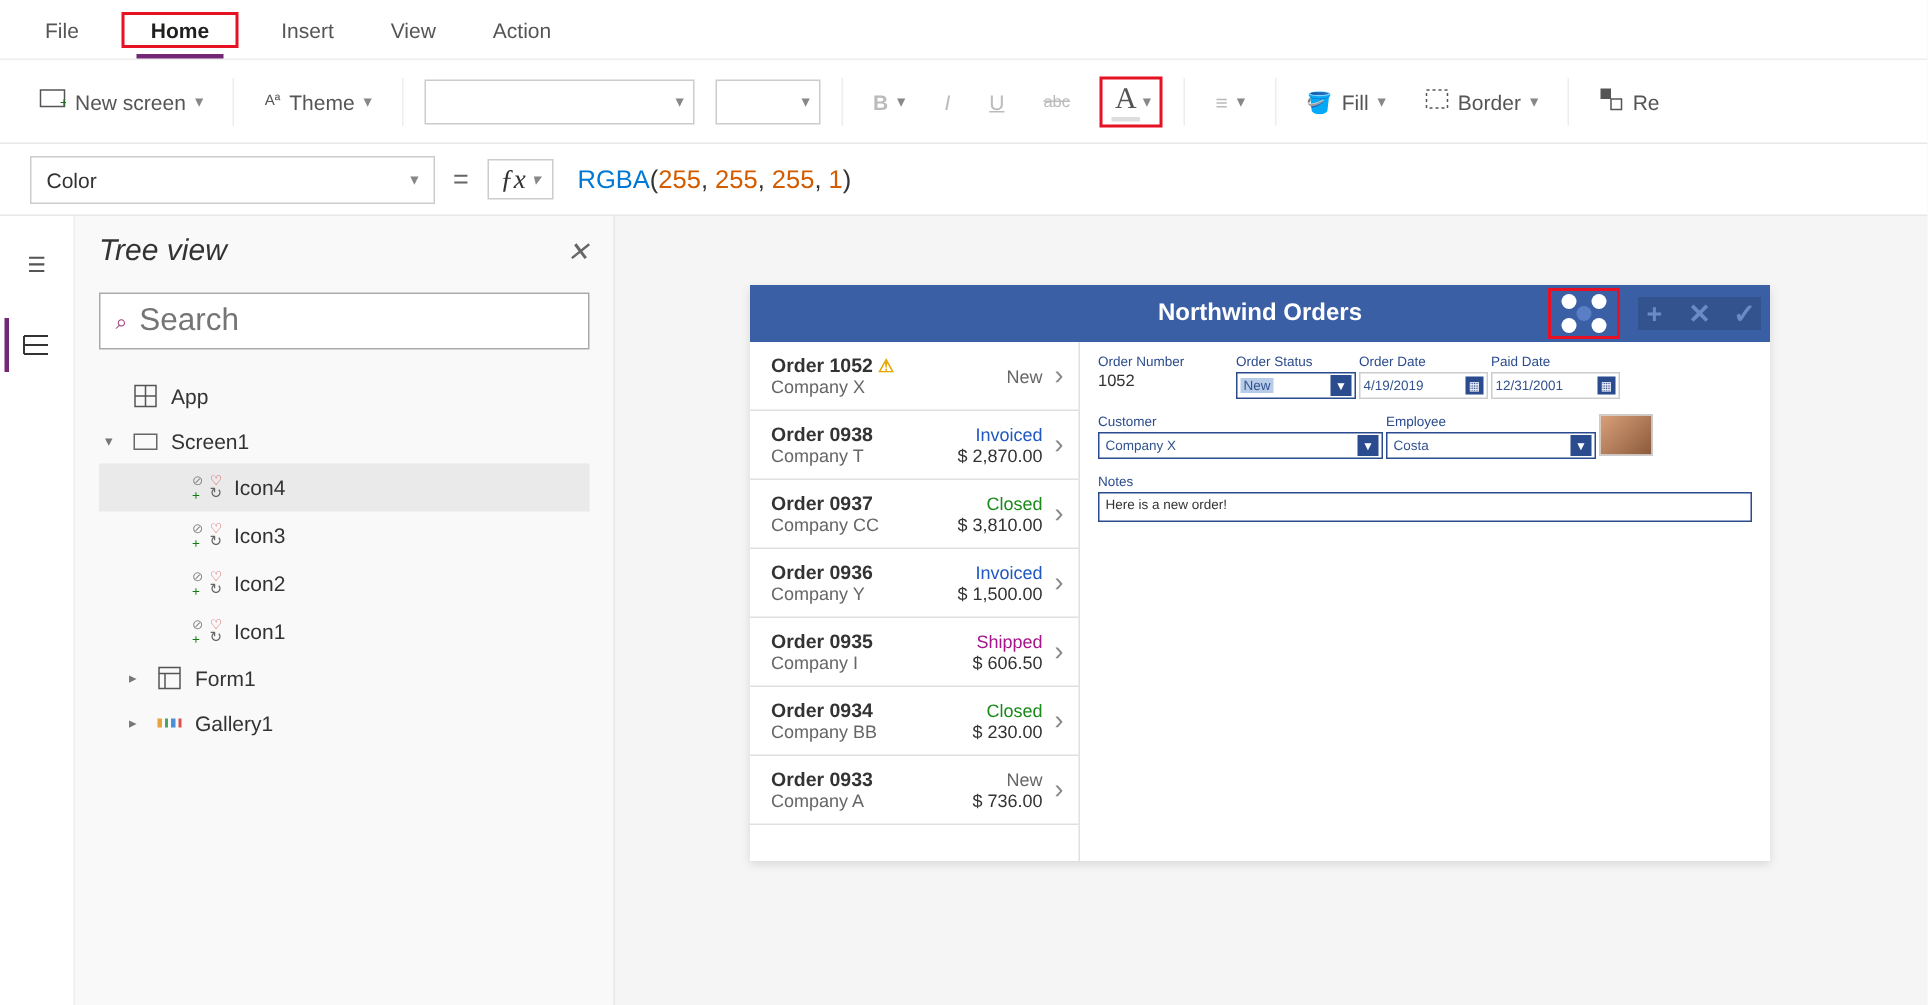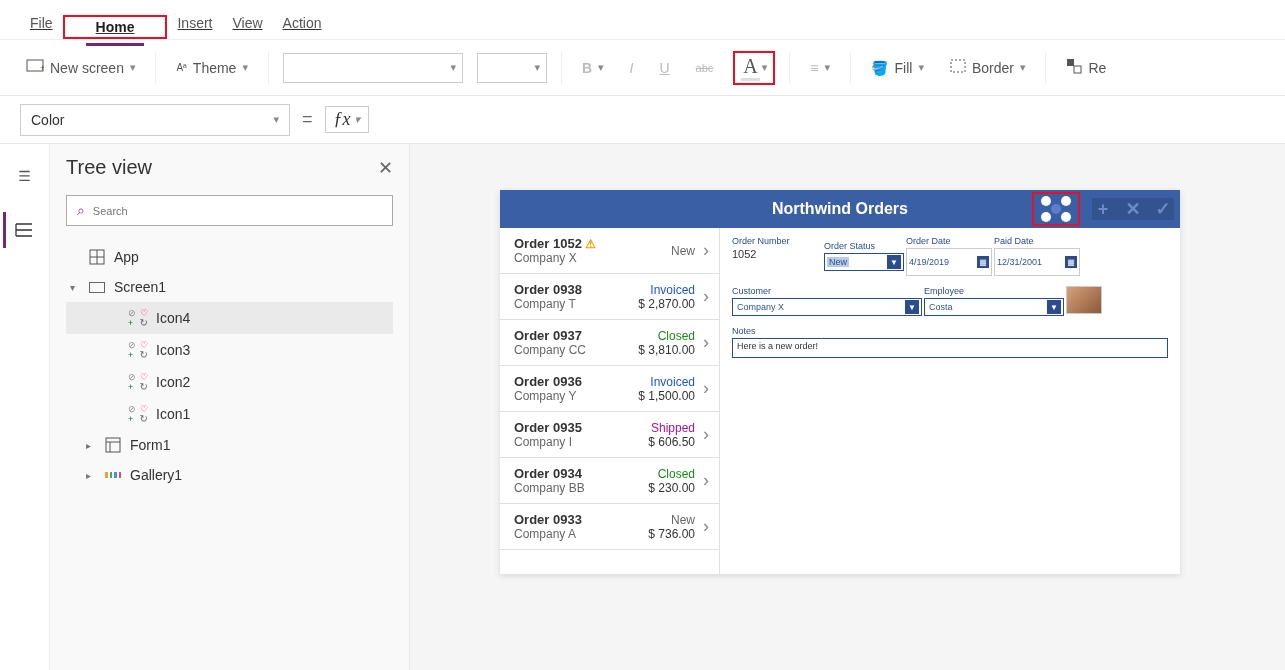--- a/index.html
+++ b/index.html
@@ -1,22 +1,22 @@
 <!DOCTYPE html>
 <html><head>
 <meta charset="utf-8">
 <style>
 * { box-sizing: border-box; margin: 0; padding: 0; font-family: "Segoe UI", Arial, sans-serif; }
 body { width: 1285px; height: 670px; background: #fff; overflow: hidden; font-size: 14px; color: #333; }
 
 
-.menubar { height: 40px; display: flex; align-items: flex-end; padding: 0 20px; border-bottom: 1px solid #eee; text-decoration: underline; }
+.menubar { height: 40px; display: flex; align-items: center; padding: 0 20px; gap: 18px; border-bottom: 1px solid #eee; }
 .menu-item { padding: 8px 10px; color: #555; cursor: pointer; }
 .menu-item.active { color: #201f1e; font-weight: 600; border-bottom: 3px solid #742774; }
-.highlight-box { border: 2px solid #e81123; padding: 2px 21px; }
+.highlight-box { border: 2px solid #e81123; padding: 2px 8px; }
 
 
 .toolbar { height: 56px; display: flex; align-items: center; padding: 0 20px; gap: 14px; border-bottom: 1px solid #e8e8e8; }
 .tool-btn { display: inline-flex; align-items: center; gap: 6px; color: #555; padding: 4px 6px; cursor: pointer; }
 .tool-btn.disabled { color: #bbb; }
 .vsep { width: 1px; height: 32px; background: #eee; }
 .empty-drop { width: 180px; height: 30px; border: 1px solid #ccc; display: inline-flex; align-items: center; justify-content: flex-end; padding-right: 6px; color: #bbb; }
 .small-drop { width: 70px; height: 30px; border: 1px solid #ccc; display: inline-flex; align-items: center; justify-content: flex-end; padding-right: 6px; color: #bbb; }
 .chev { font-size: 11px; color: #888; }
 .font-color-btn { display: inline-flex; align-items: center; padding: 2px 6px; border: 2px solid #e81123; }
@@ -33,23 +33,23 @@
 .fn-num { color: #d35c00; }
 
 
 .main { display: flex; height: calc(670px - 40px - 56px - 48px); }
 .left-rail { width: 50px; background: #fff; border-right: 1px solid #eee; display: flex; flex-direction: column; align-items: center; padding-top: 14px; gap: 18px; }
 .left-rail .rail-btn { width: 36px; height: 36px; display: flex; align-items: center; justify-content: center; color: #555; }
 .rail-active { border-left: 3px solid #742774; padding-left: 4px; margin-left: -8px; }
 
 
 .tree-panel { width: 360px; background: #f9f9f9; border-right: 1px solid #e8e8e8; padding: 12px 16px; }
-.tree-header { display: flex; align-items: center; justify-content: space-between; font-size: 20px; font-weight: 400; color: #333; margin-bottom: 16px; }
+.tree-header { display: flex; align-items: center; justify-content: space-between; font-size: 20px; font-weight: 400; color: #333; margin-bottom: 16px; font-style: italic; }
 .search-box { display: flex; align-items: center; border: 1px solid #aaa; background: #fff; padding: 6px 10px; gap: 8px; margin-bottom: 16px; }
-.search-box input { border: none; outline: none; flex: 1; font-size: 11px; color: #1d4ed8; }
+.search-box input { border: none; outline: none; flex: 1; font-size: 21px; color: #1d4ed8; }
 .tree-list { font-size: 14px; color: #333; }
 .tree-row { display: flex; align-items: center; padding: 6px 4px; gap: 8px; cursor: pointer; }
 .tree-row.selected { background: #eaeaea; }
 .tree-indent-1 { padding-left: 20px; }
 .tree-indent-2 { padding-left: 44px; }
 .tree-toggle { width: 10px; color: #777; font-size: 10px; }
 .tree-icon { width: 18px; height: 18px; display: inline-flex; align-items: center; justify-content: center; }
 .multi-icon { position: relative; width: 20px; height: 20px; }
 .mi-a { position: absolute; font-size: 9px; color: #888; left: 0; top: 0; }
 .mi-b { position: absolute; font-size: 9px; color: #d13438; right: 0; top: 0; }
@@ -84,21 +84,21 @@
 
 .detail-form { flex: 1; padding: 8px 12px; font-size: 10px; color: #33538f; }
 .form-row { display: flex; gap: 2px; margin-bottom: 10px; }
 .form-col { display: flex; flex-direction: column; gap: 2px; }
 .form-label { font-size: 9px; color: #2a4b8d; }
 .form-val { font-size: 11px; color: #333; }
 .combo { border: 1px solid #2a4b8d; height: 18px; display: flex; align-items: center; justify-content: space-between; padding: 0 2px; font-size: 9px; background: #fff; }
 .combo .cv { padding: 0 2px; }
 .combo .cd { width: 14px; height: 14px; background: #2a4b8d; color: #fff; display: flex; align-items: center; justify-content: center; font-size: 8px; }
 .combo.sel .cv { background: #b8cbe8; }
-.date-box { border: 1px solid #ccc; height: 28px; width: 86px; display: flex; align-items: center; justify-content: space-between; padding: 0 2px; font-size: 9px; }
+.date-box { border: 1px solid #ccc; height: 18px; width: 86px; display: flex; align-items: center; justify-content: space-between; padding: 0 2px; font-size: 9px; }
 .date-box .dicon { width: 12px; height: 12px; background: #2a4b8d; color: #fff; font-size: 8px; display: flex; align-items: center; justify-content: center; }
 .notes-box { border: 1px solid #2a4b8d; width: 100%; height: 20px; padding: 2px 4px; font-size: 9px; color: #333; }
 .emp-photo { width: 36px; height: 28px; background: linear-gradient(135deg,#d9a07a,#8b5a3a); border: 1px solid #ccc; }
 </style>
 </head>
 <body>
 
 <div class="menubar">
   <span class="menu-item">File</span>
   <span class="highlight-box">
@@ -177,20 +177,23 @@
   </span>
 </div>
 
 <div class="formula-bar">
   <div class="prop-select">
     <span>Color</span>
     <span class="chev">▾</span>
   </div>
   <span class="eq-sign">=</span>
   <span class="fx">ƒx <span class="chev">▾</span></span>
+  <div class="formula-input">
+    <span class="fn-name">RGBA</span><span class="fn-paren">(</span><span class="fn-num">255</span><span class="fn-paren">, </span><span class="fn-num">255</span><span class="fn-paren">, </span><span class="fn-num">255</span><span class="fn-paren">, </span><span class="fn-num">1</span><span class="fn-paren">)</span>
+  </div>
 </div>
 
 <div class="main">
   <div class="left-rail">
     <div class="rail-btn">☰</div>
     <div class="rail-btn rail-active">
       <svg width="20" height="16">
           <path d="M2 2 L18 2 M2 8 L18 8 M2 14 L18 14" stroke="#333" stroke-width="1.3"></path>
           <path d="M2 2 L2 14" stroke="#333" stroke-width="1.3"></path>
         </svg>

